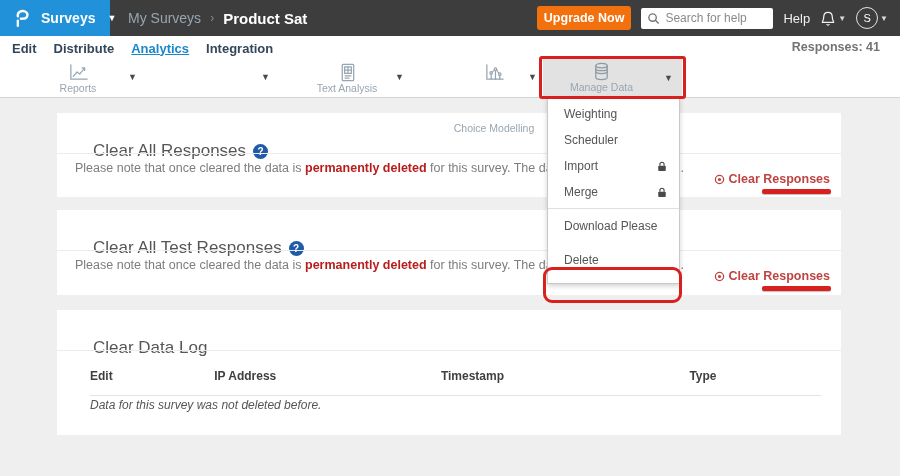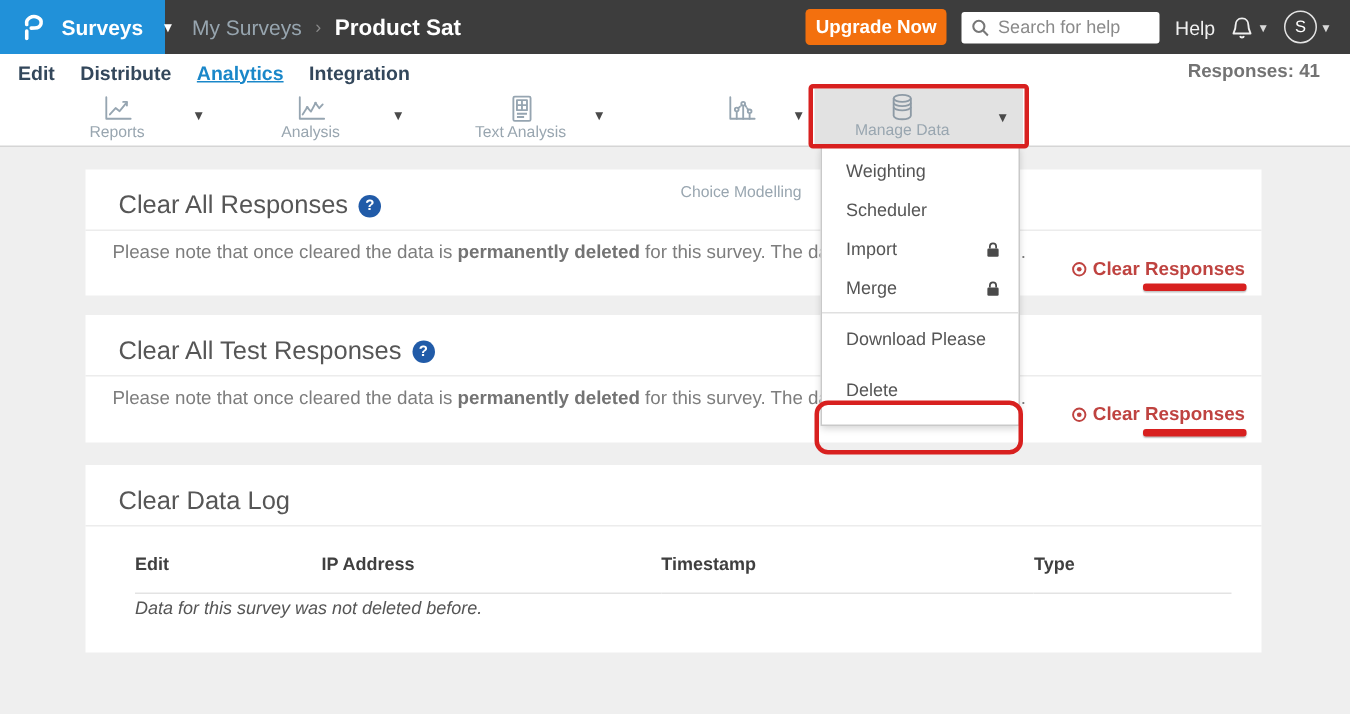--- a/index.html
+++ b/index.html
@@ -48,27 +48,27 @@
   .tool-caret{position:absolute;top:12px;font-size:9px;color:#4a4a4a;cursor:pointer;}
   .manage-btn{position:absolute;left:543px;top:59px;width:139px;height:38px;background:#e2e2e2;
     cursor:pointer;z-index:11;}
   .manage-btn .tool-stack{position:absolute;left:0;right:22px;top:2px;margin:auto;}
   .manage-btn .tool-caret{top:14px;right:9px;}
   
   .card{position:absolute;left:57px;width:784px;background:#fff;}
   #card-clear-all{top:113px;height:84px;}
   #card-clear-test{top:210px;height:85px;}
   #card-data-log{top:310px;height:125px;}
-  .card h2{position:absolute;left:18px;top:10px;margin:4px;font-size:17px;font-weight:400;color:#565656;
+  .card h2{position:absolute;left:18px;top:10px;margin:18px;font-size:17px;font-weight:400;color:#565656;
     display:flex;align-items:center;gap:7px;}
   .help-icon{width:15px;height:15px;border-radius:50%;background:#215ba8;color:#fff;font-size:10px;
     font-weight:700;display:inline-flex;align-items:center;justify-content:center;cursor:pointer;}
   .card-divider{position:absolute;left:0;top:40px;width:100%;border-top:1px solid #ececec;}
   .card-note{position:absolute;left:18px;top:48px;font-size:12.5px;color:#7d7d7d;}
-  .card-note b{color:#737373;}
+  .card-note b{color:#b91c1c;}
   .clear-link{position:absolute;right:11px;top:59px;color:#bf4340;font-size:12.5px;font-weight:600;
     text-decoration:none;display:flex;align-items:center;gap:4px;cursor:pointer;}
   
   .log-table{position:absolute;left:33px;top:52px;width:731px;border-collapse:collapse;}
   .log-table th{text-align:left;font-size:12px;color:#3f3f3f;font-weight:700;padding:7px 0 12px 0;
     border-bottom:1px solid #e3e3e3;}
   .log-empty{position:absolute;left:33px;top:88px;font-size:12px;color:#555;font-style:italic;}
   
   .dropdown{position:absolute;left:547px;top:97px;width:133px;background:#fff;
     border:1px solid #c9c9c9;box-shadow:0 2px 5px rgba(0,0,0,.18);box-sizing:border-box;
@@ -150,31 +150,20 @@
       <svg width="23" height="21" viewBox="0 0 24 22" fill="none" stroke="#96a5b1" stroke-width="1.3" stroke-linecap="round" stroke-linejoin="round">
         <path d="M4 3v15h17"></path>
           <path d="M6.5 15l4-4.5 2.8 2.2 5-6.2"></path>
           <path d="M15.8 6.2h2.6v2.6"></path>
       </svg>
     </span>
     <span class="tool-label">Reports</span>
   </div>
   <span class="tool-caret" style="left:128px;">▼</span>
 
-  <div class="tool-stack" style="left:167px;width:80px;">
-    <span>
-      <svg width="23" height="21" viewBox="0 0 24 22" fill="none" stroke="#96a5b1" stroke-width="1.3" stroke-linecap="round" stroke-linejoin="round">
-        <path d="M4 3v15h17"></path>
-          <path d="M6 15l3.2-5 2.6 3 3.2-6 2.6 3.6 2.4-2.6"></path>
-        <circle cx="9.2" cy="10" r="0.9" fill="#96a5b1" stroke="none"></circle>
-        <circle cx="15" cy="7" r="0.9" fill="#96a5b1" stroke="none"></circle>
-      </svg>
-    </span>
-    <span class="tool-label">Analysis</span>
-  </div>
   <span class="tool-caret" style="left:261px;">▼</span>
 
   <div class="tool-stack" style="left:302px;width:90px;">
     <span>
       <svg width="23" height="21" viewBox="0 0 24 22" fill="none" stroke="#96a5b1" stroke-width="1.3" stroke-linejoin="round">
         <rect x="6.5" y="2.5" width="12" height="17" rx="1"></rect>
         <rect x="9" y="5" width="7" height="7"></rect>
         <path d="M12.5 5v7M9 8.5h7"></path>
         <path d="M9 14.5h7M9 16.8h5"></path>
       </svg>

